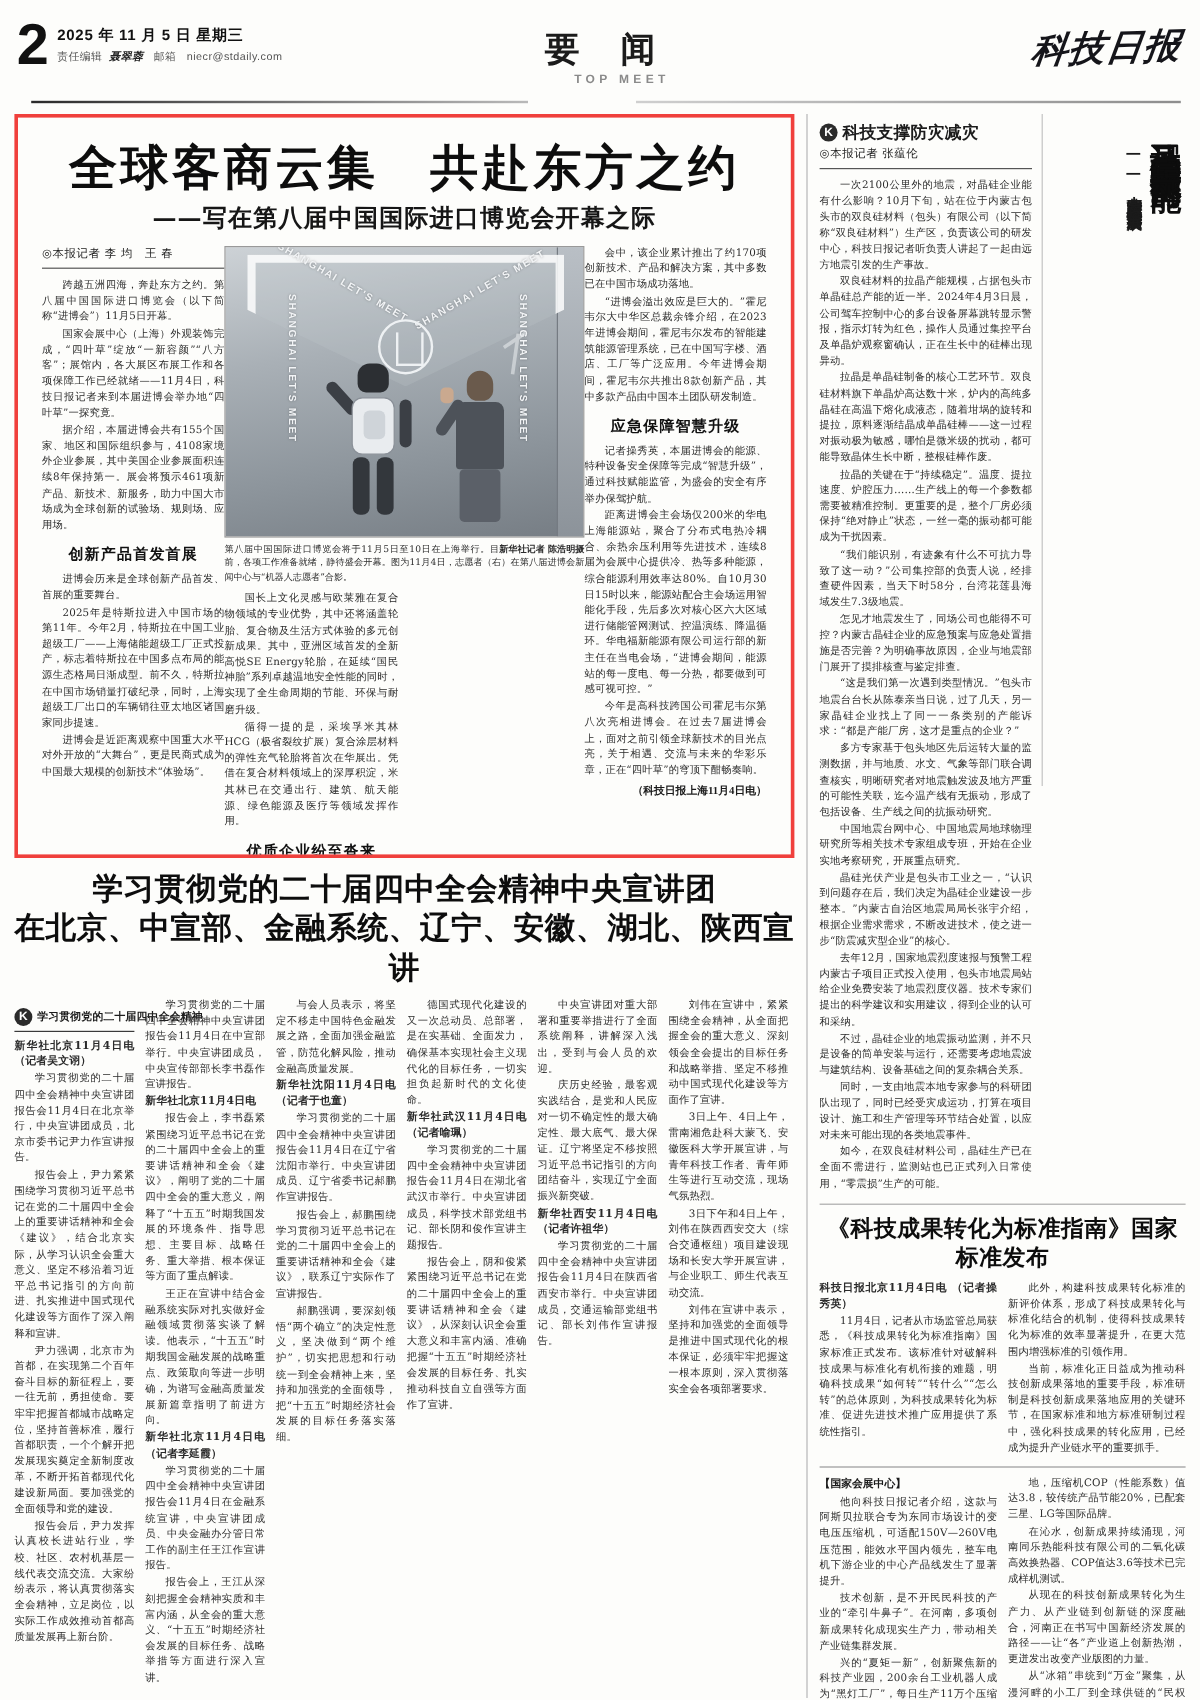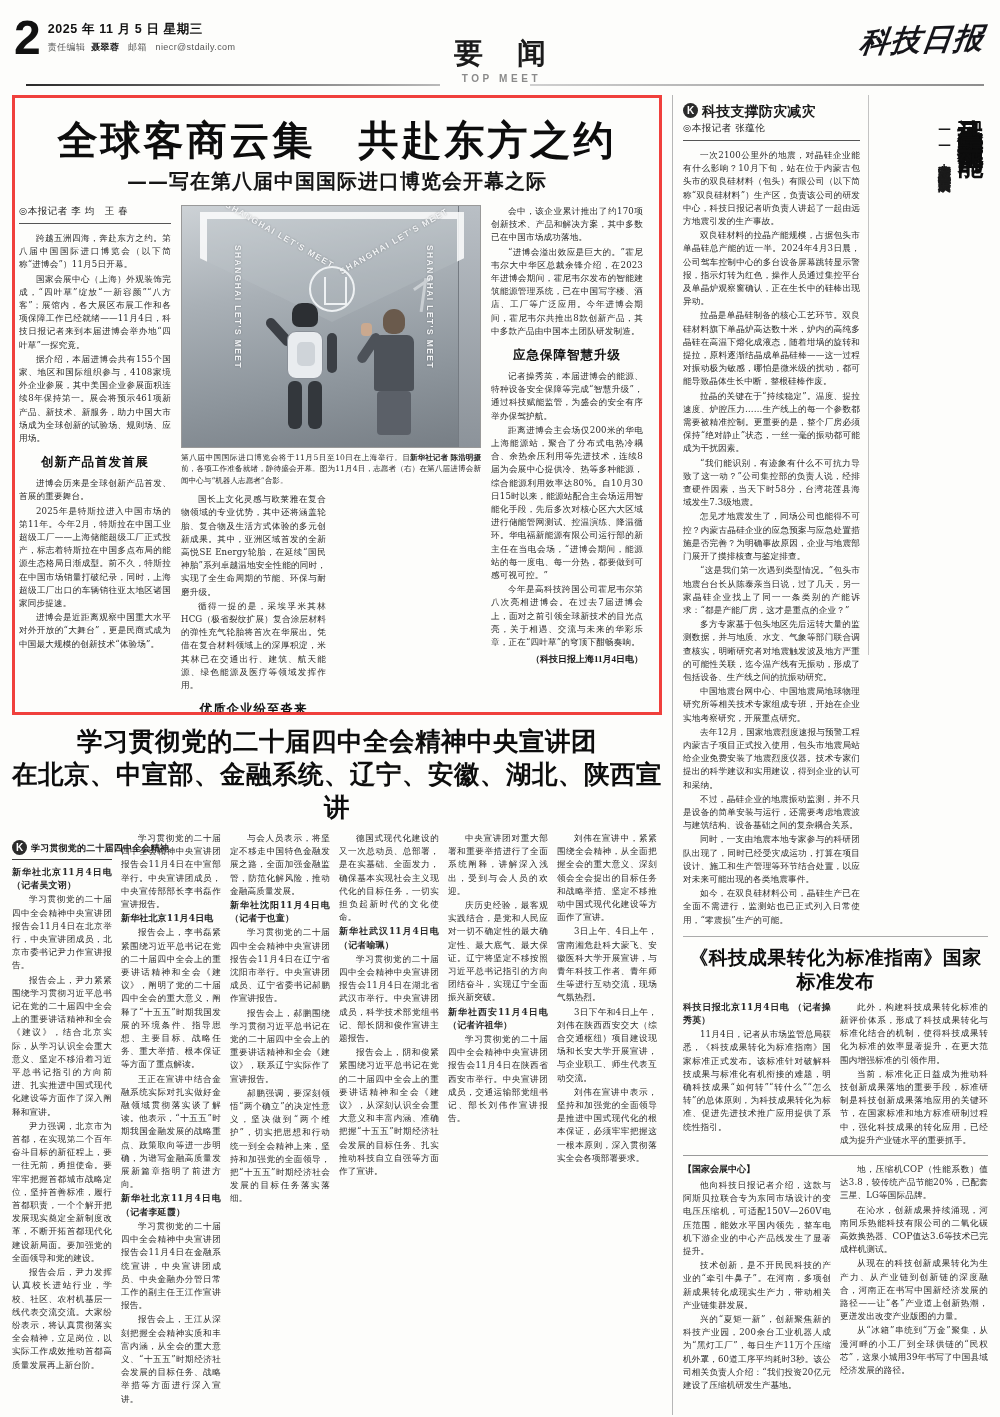--- a/index.html
+++ b/index.html
@@ -25,25 +25,24 @@
   .mh-date {
     font-family:"Liberation Sans","DejaVu Sans",sans-serif;
     font-size:12.5px; font-weight:bold; color:#111;
     letter-spacing:.6px; line-height:15px; white-space:nowrap;
   }
   .mh-editor {
     font-family:"Liberation Sans","DejaVu Sans",sans-serif;
     font-size:9px; color:#555; letter-spacing:.4px;
     line-height:14px; margin-top:3px; white-space:nowrap;
   }
-  .mh-editor b { color:#222; font-weight:bold; }
+  .mh-editor b { color:#222; font-weight:bold;font-style:italic; }
   .mh-center {
     position:absolute; left:50%; top:26px; transform:translateX(-50%);
-    text-align:center;
-    margin-top:12px;
+    text-align:right;
   }
   .mh-section {
     font-family:"DejaVu Sans",sans-serif; font-size:29px; font-weight:bold;
     letter-spacing:12px; color:#1b1b1b; line-height:30px;
     text-indent:12px;
   }
   .mh-topnews {
     font-family:"Liberation Sans","DejaVu Sans",sans-serif;
     font-size:10px; font-weight:bold; letter-spacing:3.6px;
     color:#8a8a8a; margin-top:5px; text-indent:3px;
@@ -64,37 +63,37 @@
   }
 
   
   .page { position:relative; padding:0 12px; display:flex; gap:0; height:1320px; }
   .col-left  { width:660px; position:relative; }
   .col-right { width:316px; position:relative; margin-left:10px;
                border-left:1px solid #b6b6b6; padding-left:10px; }
 
   
   .redbox {
-    border:3px solid #f0403c; padding:10px 4px 8px;
+    border:3px solid #f0403c; padding:10px 20px 8px;
     height:620px; position:relative; overflow:hidden;
   }
 
   .hl-main {
     font-family:"DejaVu Sans",sans-serif;
     font-size:40px; font-weight:bold; letter-spacing:3px;
     text-align:center; color:#0d0d0d; line-height:48px;
     margin:8px 0 4px;
   }
   .hl-sub {
     font-family:"DejaVu Serif",serif;
     font-size:20px; font-weight:bold; text-align:center;
     letter-spacing:1px; color:#161616; margin-bottom:10px;
   }
 
-  .feature-body { display:flex; gap:10px; }
+  .feature-body { display:flex; }
   .fcol { width:152px; }
   .fcol.mid { width:300px; }
   .byline {
     font-family:"DejaVu Serif",serif; font-size:9.5px;
     letter-spacing:.5px; color:#222; margin-bottom:5px;
   }
   .byline-rule { border-bottom:1.2px solid #555; margin:0 0 8px 0; }
 
   .cn-body {
     font-family:"DejaVu Serif","Liberation Serif",serif;
@@ -456,20 +455,21 @@
         <div class="cn-body">
           <p>一次2100公里外的地震，对晶硅企业能有什么影响？10月下旬，站在位于内蒙古包头市的双良硅材料（包头）有限公司（以下简称“双良硅材料”）生产区，负责该公司的研发中心，科技日报记者听负责人讲起了一起由远方地震引发的生产事故。</p>
           <p>双良硅材料的拉晶产能规模，占据包头市单晶硅总产能的近一半。2024年4月3日晨，公司驾车控制中心的多台设备屏幕跳转显示警报，指示灯转为红色，操作人员通过集控平台及单晶炉观察窗确认，正在生长中的硅棒出现异动。</p>
           <p>拉晶是单晶硅制备的核心工艺环节。双良硅材料旗下单晶炉高达数十米，炉内的高纯多晶硅在高温下熔化成液态，随着坩埚的旋转和提拉，原料逐渐结晶成单晶硅棒——这一过程对振动极为敏感，哪怕是微米级的扰动，都可能导致晶体生长中断，整根硅棒作废。</p>
           <p>拉晶的关键在于“持续稳定”。温度、提拉速度、炉腔压力……生产线上的每一个参数都需要被精准控制。更重要的是，整个厂房必须保持“绝对静止”状态，一丝一毫的振动都可能成为干扰因素。</p>
           <p>“我们能识别，有迹象有什么不可抗力导致了这一动？”公司集控部的负责人说，经排查硬件因素，当天下时58分，台湾花莲县海域发生7.3级地震。</p>
           <p>怎见才地震发生了，同场公司也能得不可控？内蒙古晶硅企业的应急预案与应急处置措施是否完善？为明确事故原因，企业与地震部门展开了摸排核查与鉴定排查。</p>
           <p>“这是我们第一次遇到类型情况。”包头市地震台台长从陈泰亲当日说，过了几天，另一家晶硅企业找上了同一一条类别的产能诉求：“都是产能厂房，这才是重点的企业？”</p>
           <p>多方专家基于包头地区先后运转大量的监测数据，并与地质、水文、气象等部门联合调查核实，明晰研究者对地震触发波及地方严重的可能性关联，迄今温产线有无振动，形成了包括设备、生产线之间的抗振动研究。</p>
           <p>中国地震台网中心、中国地震局地球物理研究所等相关技术专家组成专班，开始在企业实地考察研究，开展重点研究。</p>
+          <p>晶硅光伏产业是包头市工业之一，“认识到问题存在后，我们决定为晶硅企业建设一步整本。”内蒙古自治区地震局局长张宇介绍，根据企业需求需求，不断改进技术，使之进一步“防震减灾型企业”的核心。</p>
           <p>去年12月，国家地震烈度速报与预警工程内蒙古子项目正式投入使用，包头市地震局站给企业免费安装了地震烈度仪器。技术专家们提出的科学建议和实用建议，得到企业的认可和采纳。</p>
           <p>不过，晶硅企业的地震振动监测，并不只是设备的简单安装与运行，还需要考虑地震波与建筑结构、设备基础之间的复杂耦合关系。</p>
           <p>同时，一支由地震本地专家参与的科研团队出现了，同时已经受灾成运功，打算在项目设计、施工和生产管理等环节结合处置，以应对未来可能出现的各类地震事件。</p>
           <p>如今，在双良硅材料公司，晶硅生产已在全面不需进行，监测站也已正式列入日常使用，“零震损”生产的可能。</p>
         </div>
       </div>
 
       <div class="r-vertcol">
         <div class="vtitle">让晶硅企业看到「零震损」生产的可能</div>
         <div class="vsub">——内蒙古防震减灾工作护航经济高质量发展</div>

